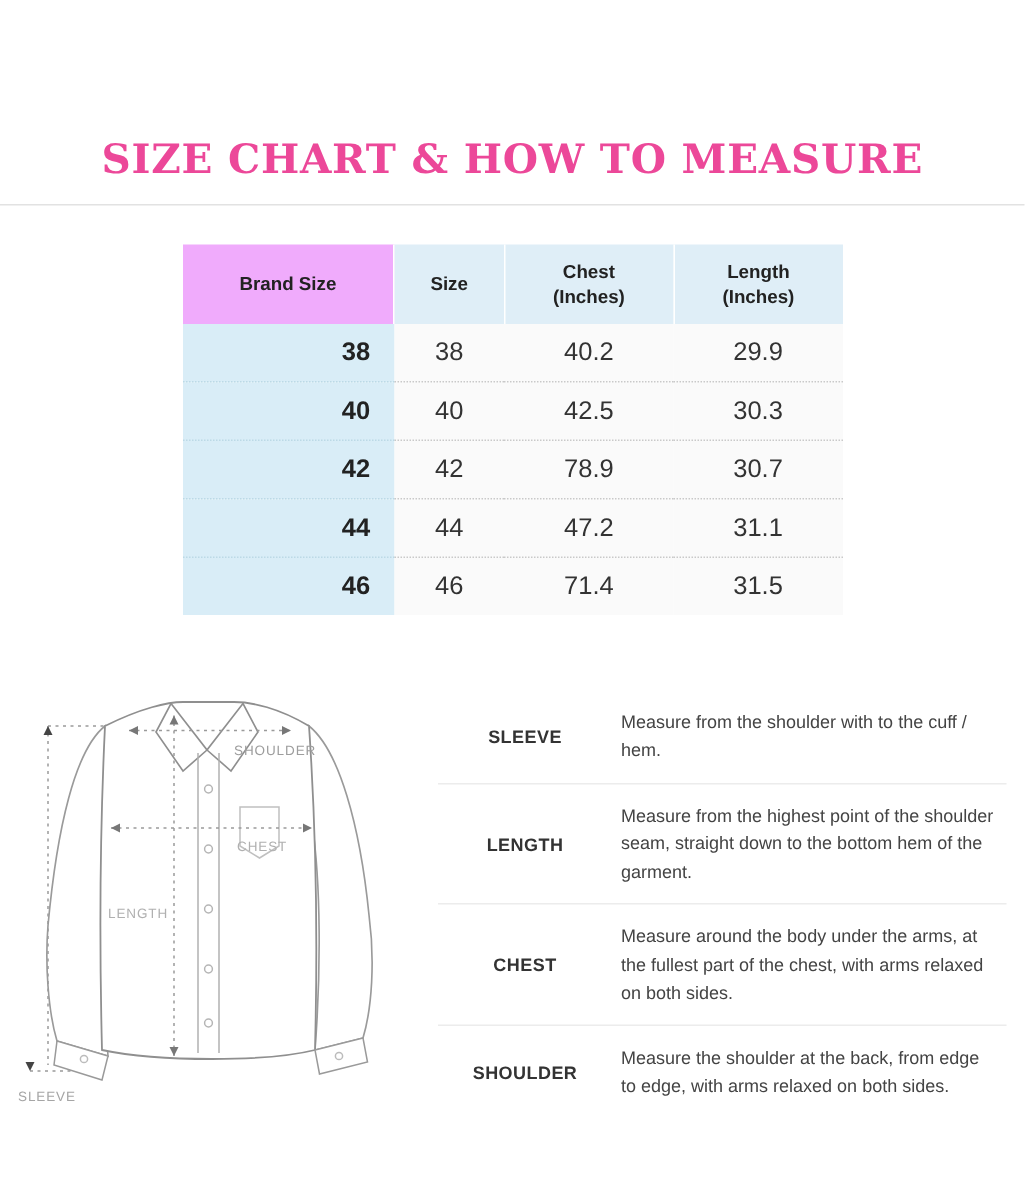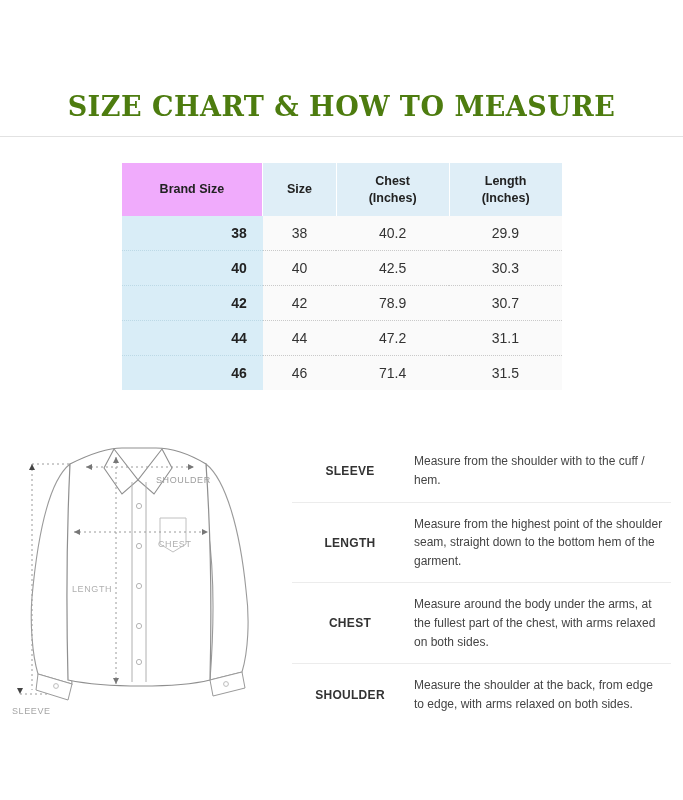--- a/index.html
+++ b/index.html
@@ -23,21 +23,21 @@
     box-sizing: border-box;
   }
 
   
   .title {
     text-align: center;
     font-family: "DejaVu Serif", serif;
     font-weight: bold;
     font-size: 27px;
     letter-spacing: 0.5px;
-    color: #4d7c0f;
+    color: #ec4899;
     padding-top: 92px;
     line-height: 1.1;
   }
   .title-rule {
     width: 100%;
     height: 1px;
     background: #e2e2e2;
     margin-top: 14px;
   }
 
@@ -63,21 +63,21 @@
     border-right: 1px solid #ffffff;
   }
   table.size-table th:last-child { border-right: none; }
   table.size-table th.brand-col {
     background: #f0abfc;
   }
 
   table.size-table td {
     padding: 9px 10px;
     text-align: center;
-    font-size: 14px;
+    font-size: 17px;
     color: #333;
     border-bottom: 1px dotted #c9c9c9;
     background: #fafafa;
   }
   table.size-table tr:last-child td { border-bottom: none; }
   table.size-table td.brand-col {
     background: #d9edf7;
     text-align: right;
     font-weight: bold;
     color: #222;

